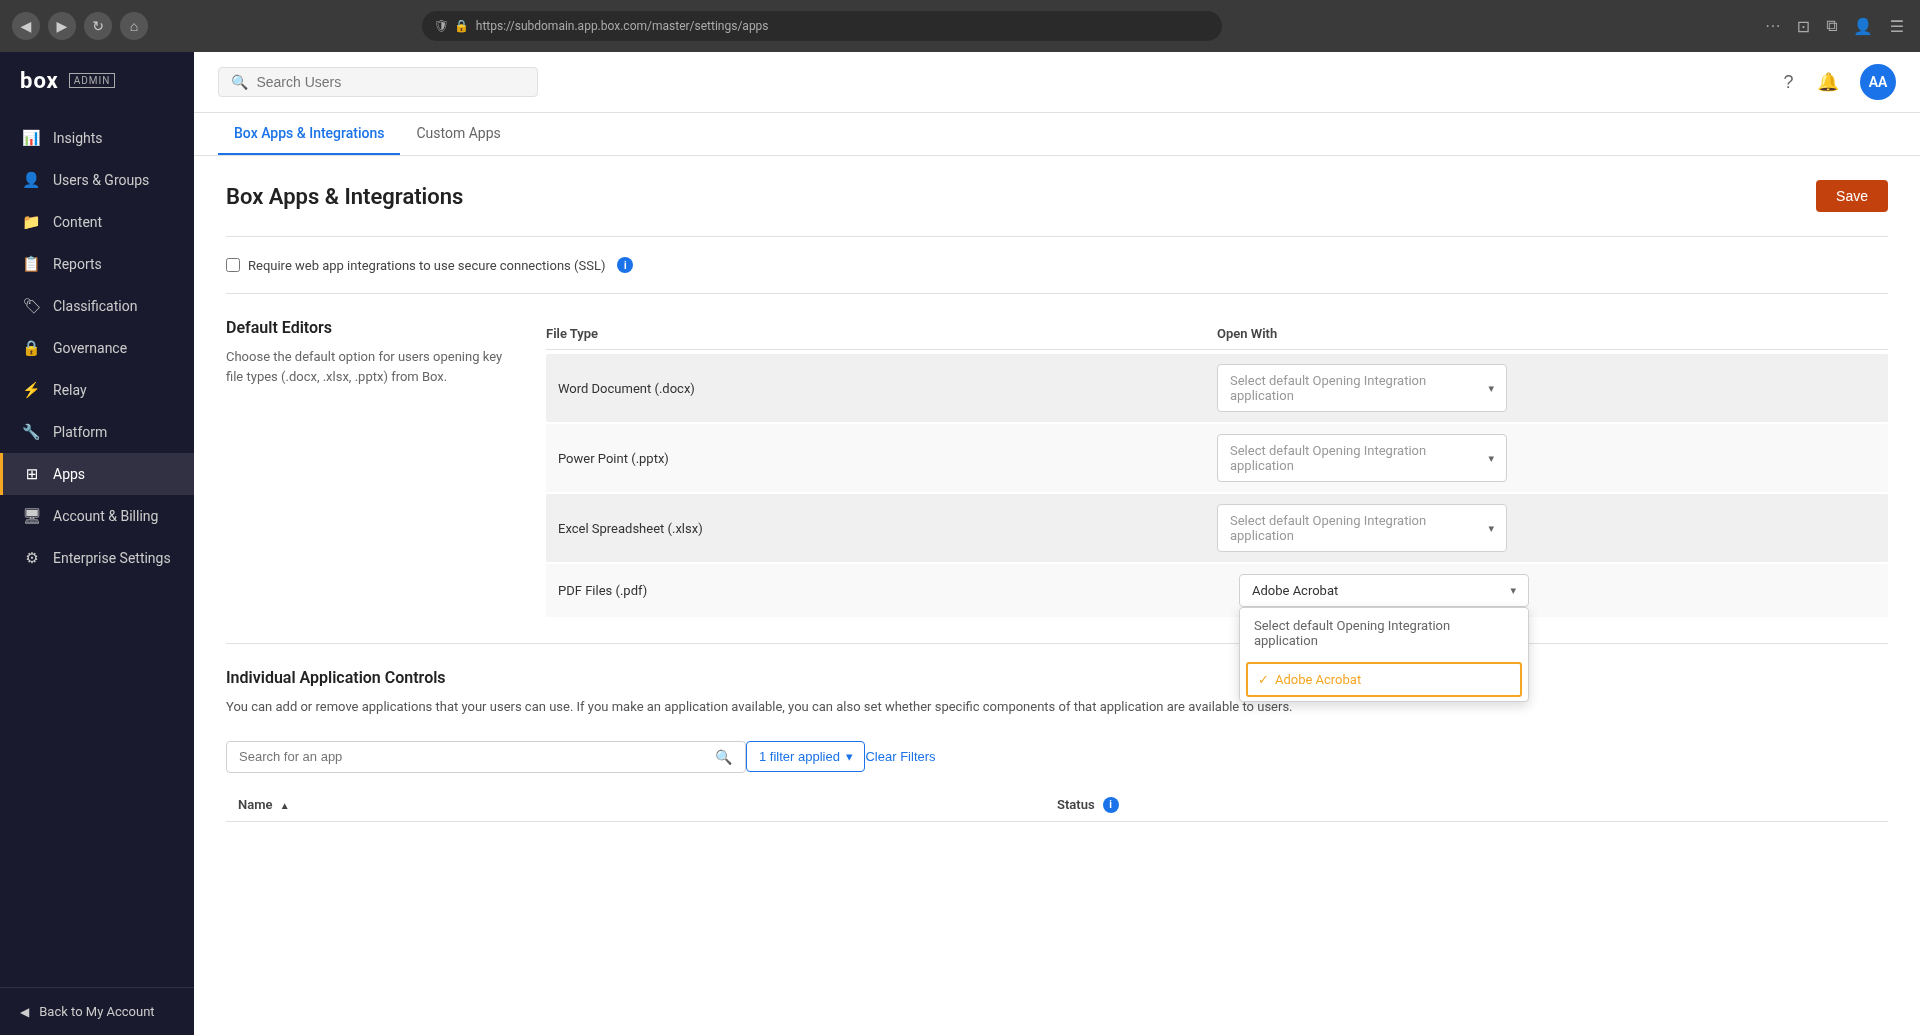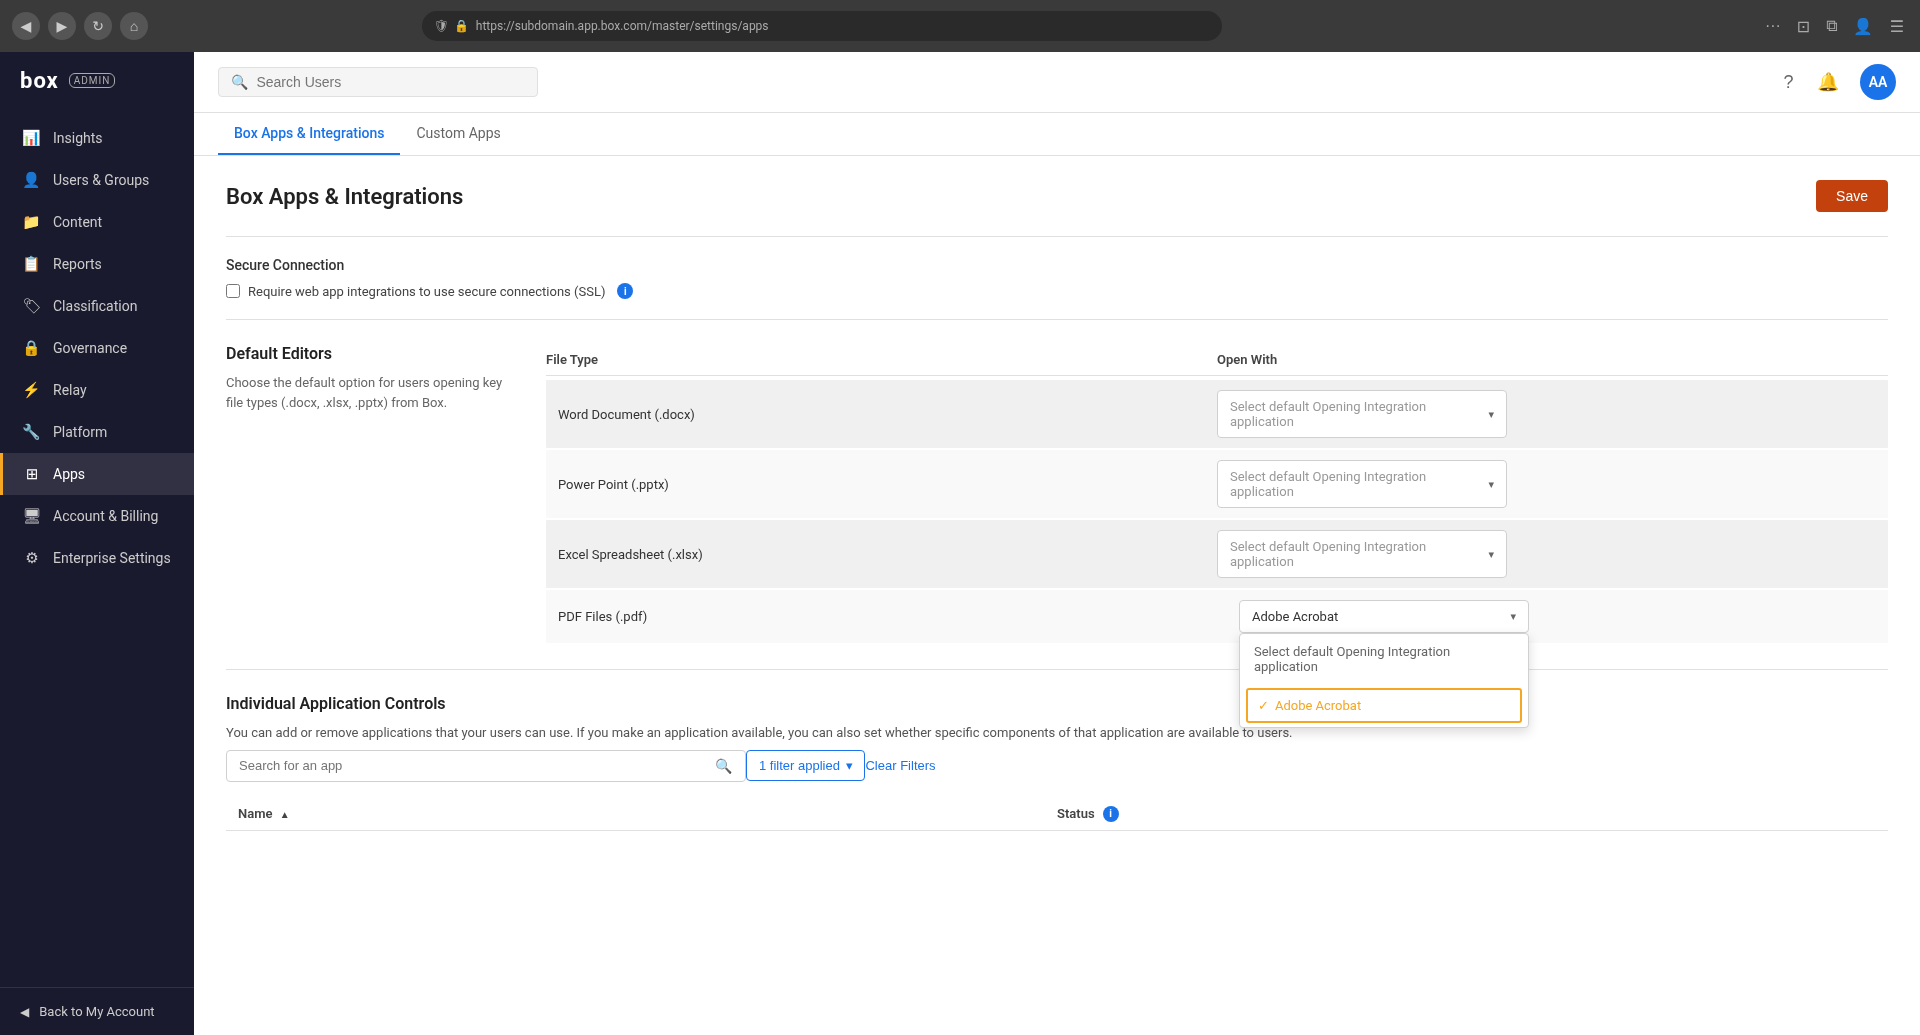--- a/index.html
+++ b/index.html
@@ -75,21 +75,21 @@
       font-size: 22px;
       font-weight: 700;
       color: #fff;
       letter-spacing: 1px;
     }
     .admin-badge {
       font-size: 10px;
       color: #aaa;
       border: 1px solid #aaa;
       padding: 1px 4px;
-      border-radius: 6px;
+      border-radius: 0;
       letter-spacing: 1px;
     }
     .sidebar-nav {
       flex: 1;
       padding: 8px 0;
     }
     .nav-item {
       display: flex;
       align-items: center;
       gap: 12px;
@@ -356,21 +356,21 @@
     .app-controls-title {
       font-size: 16px;
       font-weight: 600;
       color: #222;
       margin-bottom: 10px;
     }
     .app-controls-desc {
       font-size: 13px;
       color: #555;
       line-height: 1.5;
-      margin-bottom: 7px;
+      margin-bottom: 24px;
     }
     .filter-row {
       display: flex;
       align-items: center;
       margin-bottom: 16px;
     }
     .app-search-box {
       flex: 0 0 520px;
       display: flex;
       align-items: center;
@@ -515,21 +515,20 @@
     </div>
 
     <div class="page-content">
 
       <div class="page-header">
         <h1 class="page-title">Box Apps &amp; Integrations</h1>
         <button class="save-btn">Save</button>
       </div>
 
       <div class="section">
-        <div class="section-label">Secure Connection</div>
         <div class="checkbox-row">
           <input type="checkbox" style="">
           <label class="checkbox-label">Require web app integrations to use secure connections (SSL)</label>
           <span class="info-icon">i</span>
         </div>
       </div>
 
       <div class="default-editors">
         <div class="editors-left">
           <div class="editors-title">Default Editors</div>

